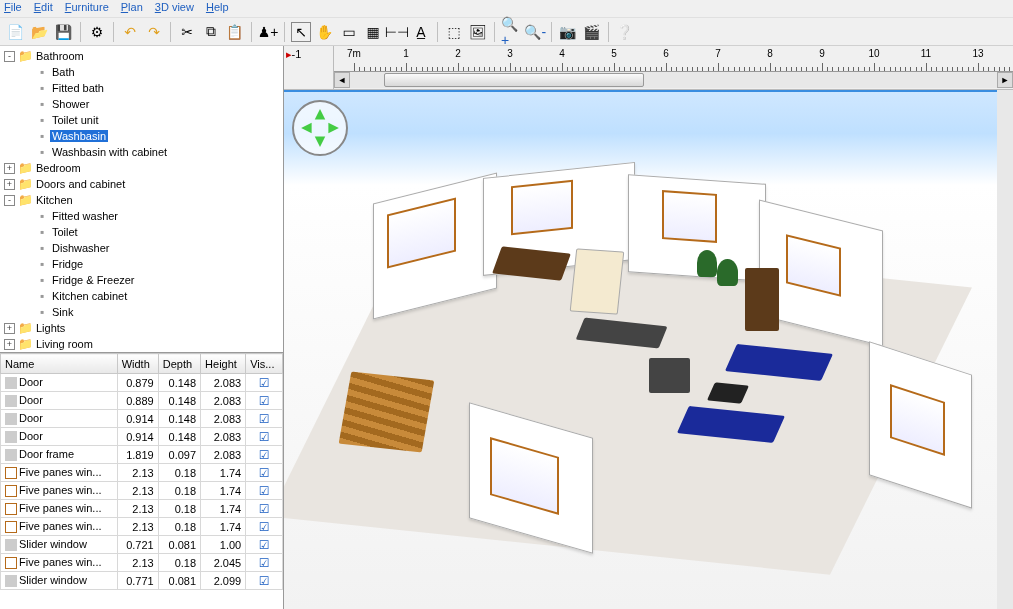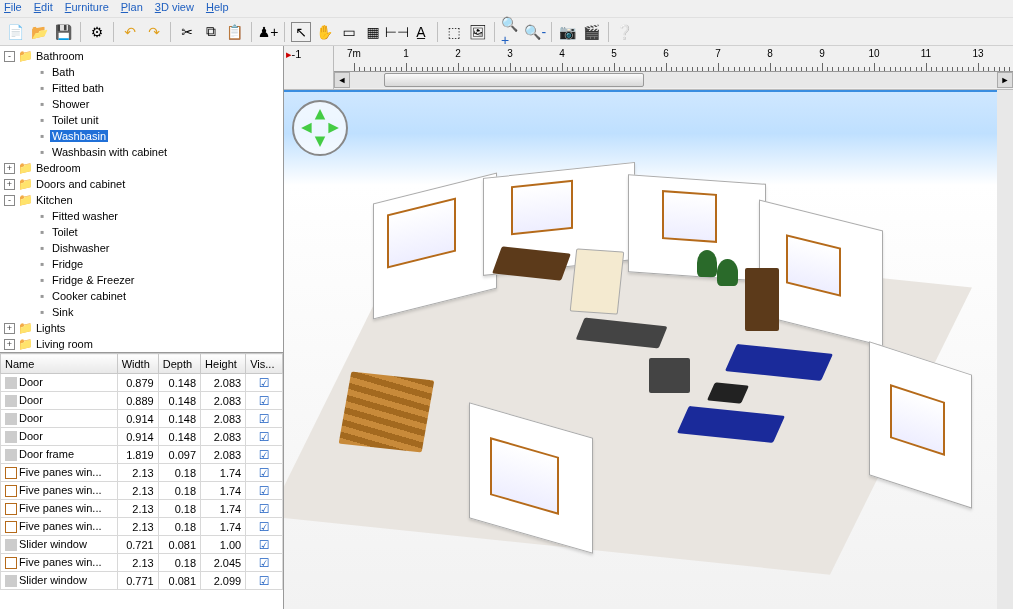--- a/index.html
+++ b/index.html
@@ -186,21 +186,21 @@
         <div class="tree-row">
           <span class="tree-spc"></span>
           <span class="tree-spc" style="width: 14px;"></span>
           <span class="tree-ico obj">▪</span>
           <span class="tree-lab">Fridge &amp; Freezer</span>
         </div>
         <div class="tree-row">
           <span class="tree-spc"></span>
           <span class="tree-spc" style="width: 14px;"></span>
           <span class="tree-ico obj">▪</span>
-          <span class="tree-lab">Cooker cabinet</span>
+          <span class="tree-lab">Kitchen cabinet</span>
         </div>
         <div class="tree-row">
           <span class="tree-spc"></span>
           <span class="tree-spc" style="width: 14px;"></span>
           <span class="tree-ico obj">▪</span>
           <span class="tree-lab">Sink</span>
         </div>
         <div class="tree-row">
           <span class="tree-exp">+</span>
           <span class="tree-ico fold">📁</span>

